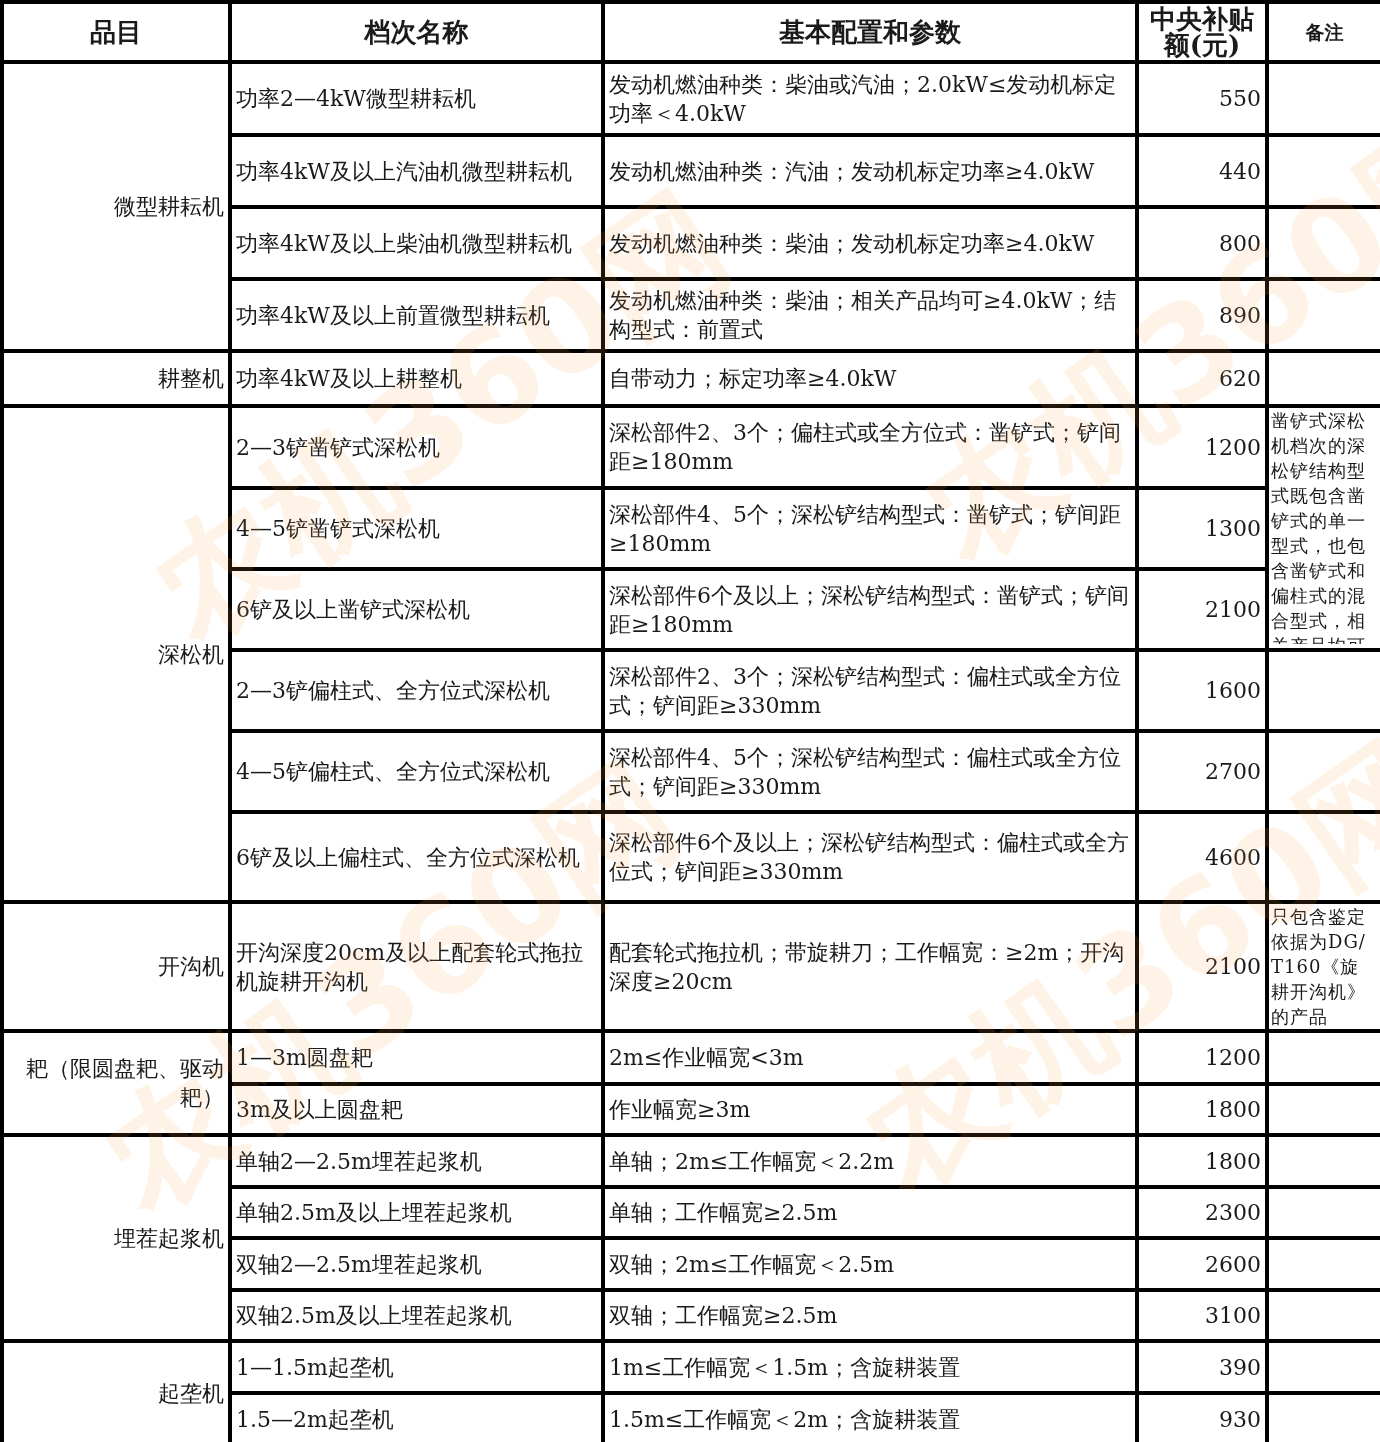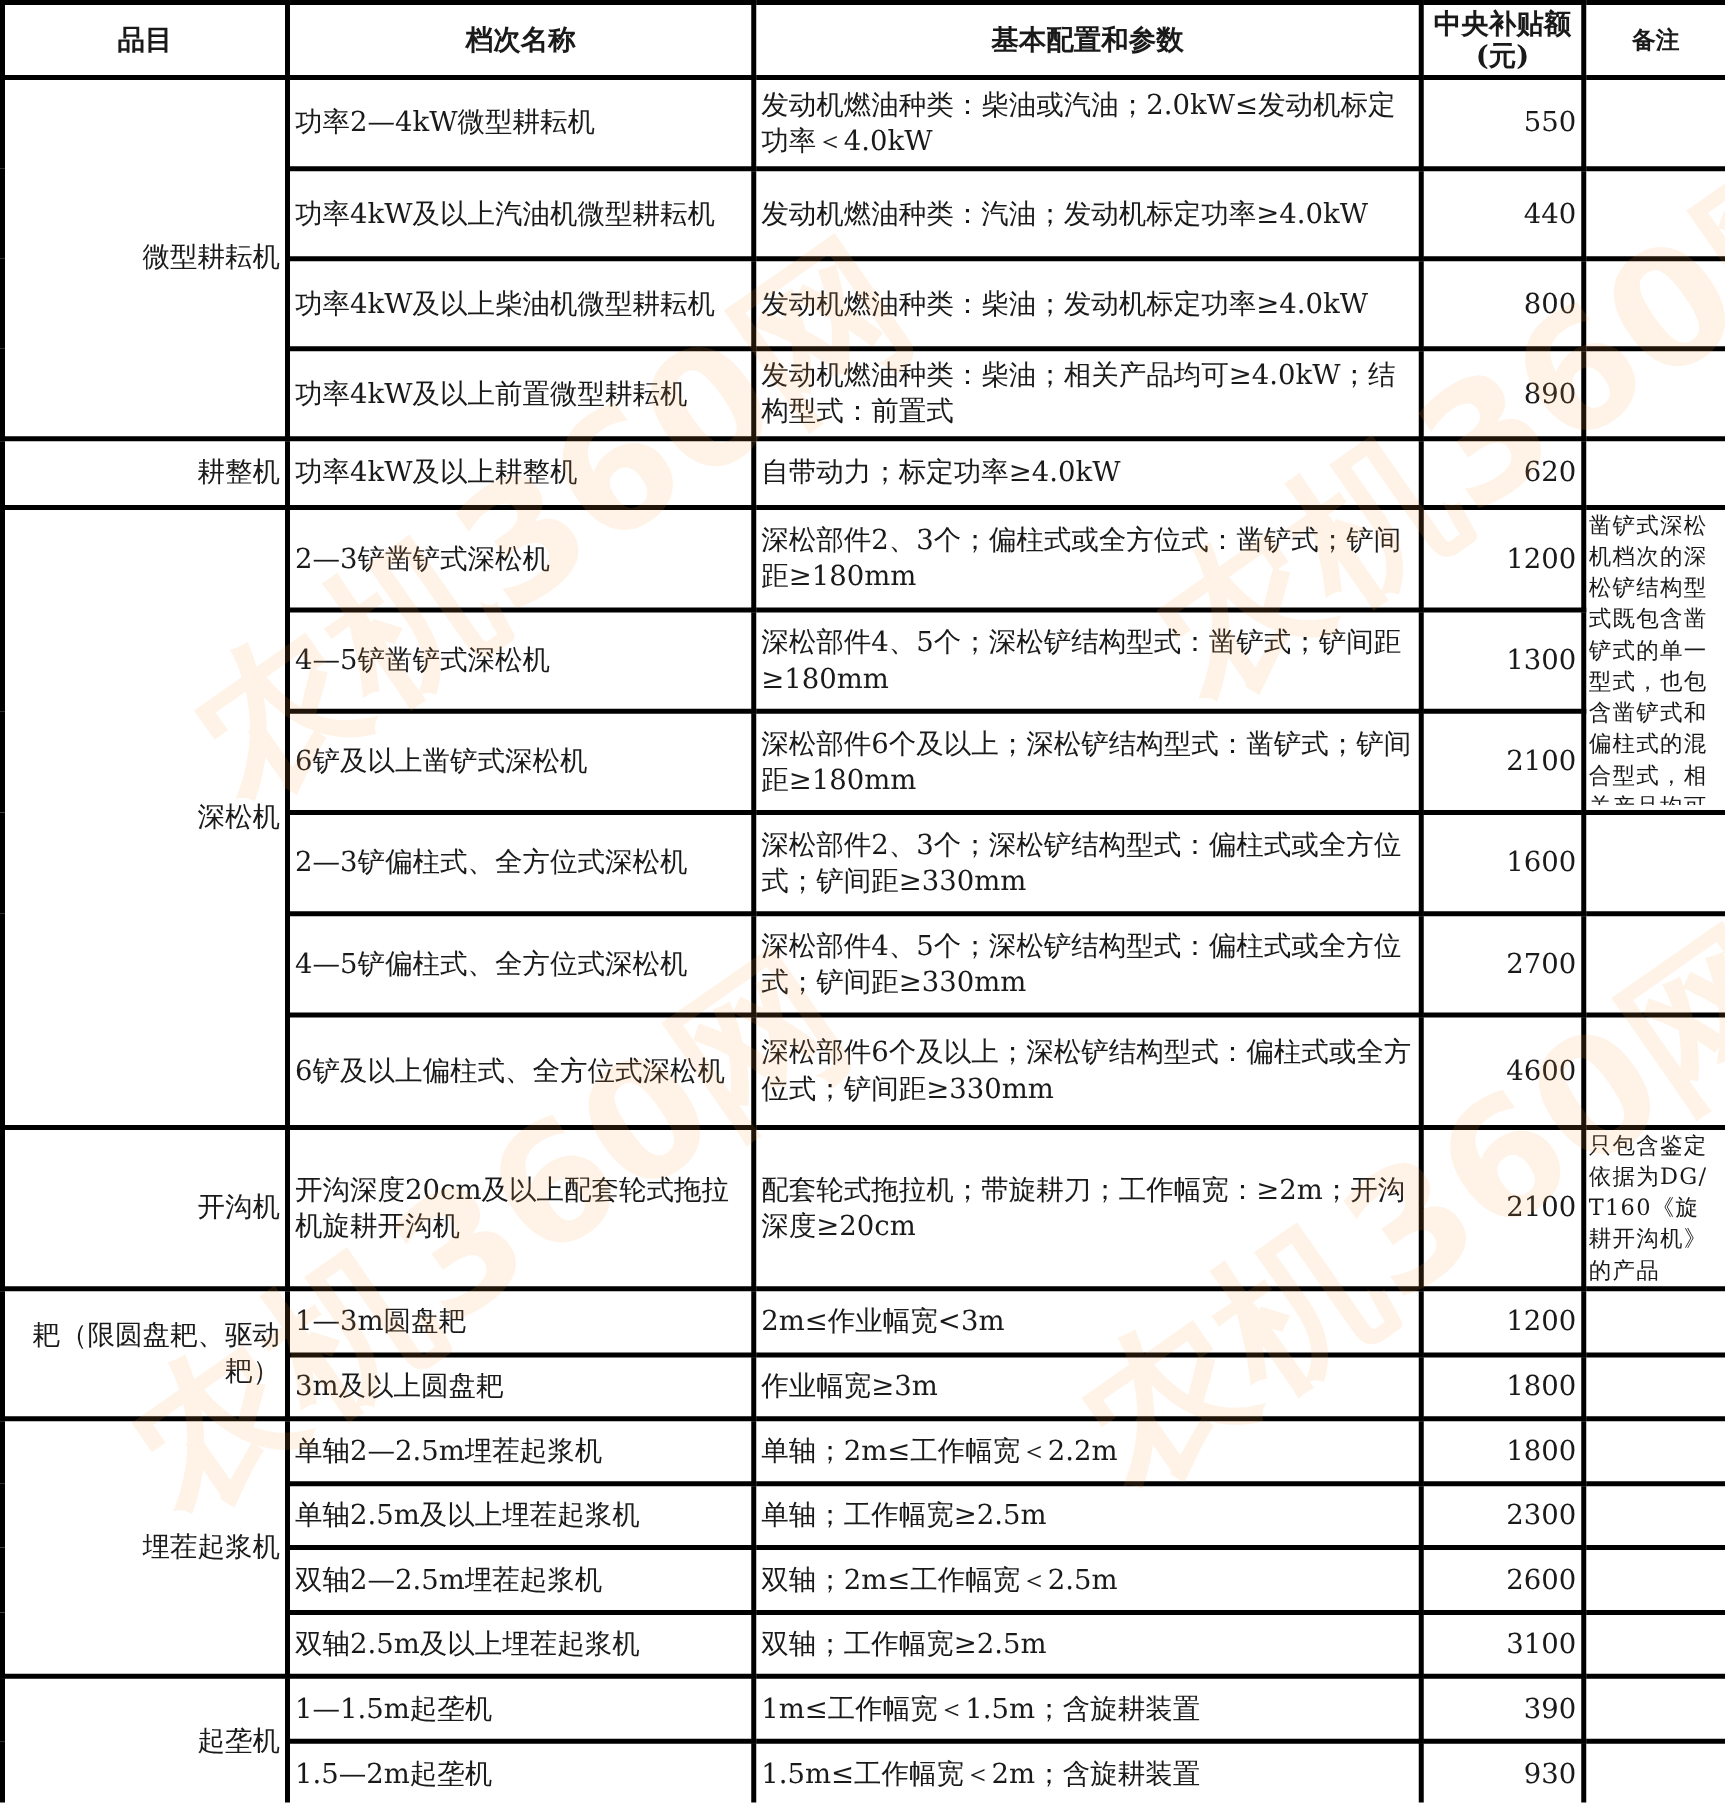--- a/index.html
+++ b/index.html
@@ -3,21 +3,21 @@
 <meta charset="utf-8">
 <style>
   html, body { margin: 0; padding: 0; background: #ffffff; }
   body { width: 1380px; height: 1442px; position: relative; overflow: hidden;
          font-family: "DejaVu Serif", "Liberation Serif", serif; color: #1a1a1a; }
   .watermark { position: absolute; pointer-events: none; color: rgba(245, 160, 60, 0.13);
                font-family: "DejaVu Sans", sans-serif; font-weight: bold; font-size: 130px;
                transform: rotate(-35deg); white-space: nowrap; z-index: 2; }
   table { border-collapse: collapse; table-layout: fixed; width: 1380px; position: absolute; top: 0; left: 0; z-index: 1; }
   td, th { border: 4px solid #000; padding: 0 4px; vertical-align: middle; overflow: hidden; }
-  th { font-weight: bold; font-size: 22px; text-align: center; line-height: 26px; }
+  th { font-weight: bold; font-size: 26px; text-align: center; line-height: 26px; }
   td { font-size: 22px; line-height: 29px; }
   td.cat { text-align: right; }
   td.amt { text-align: right; }
   td.note { font-size: 18px; line-height: 25px; letter-spacing: 1px; vertical-align: top; padding: 0 2px; }
   td.note.mid { vertical-align: middle; }
   .note-clip { max-height: 236px; overflow: hidden; }
   col.c1 { width: 228px; } col.c2 { width: 373px; } col.c3 { width: 534px; } col.c4 { width: 130px; } col.c5 { width: 115px; }
 </style>
 </head>
 <body>

